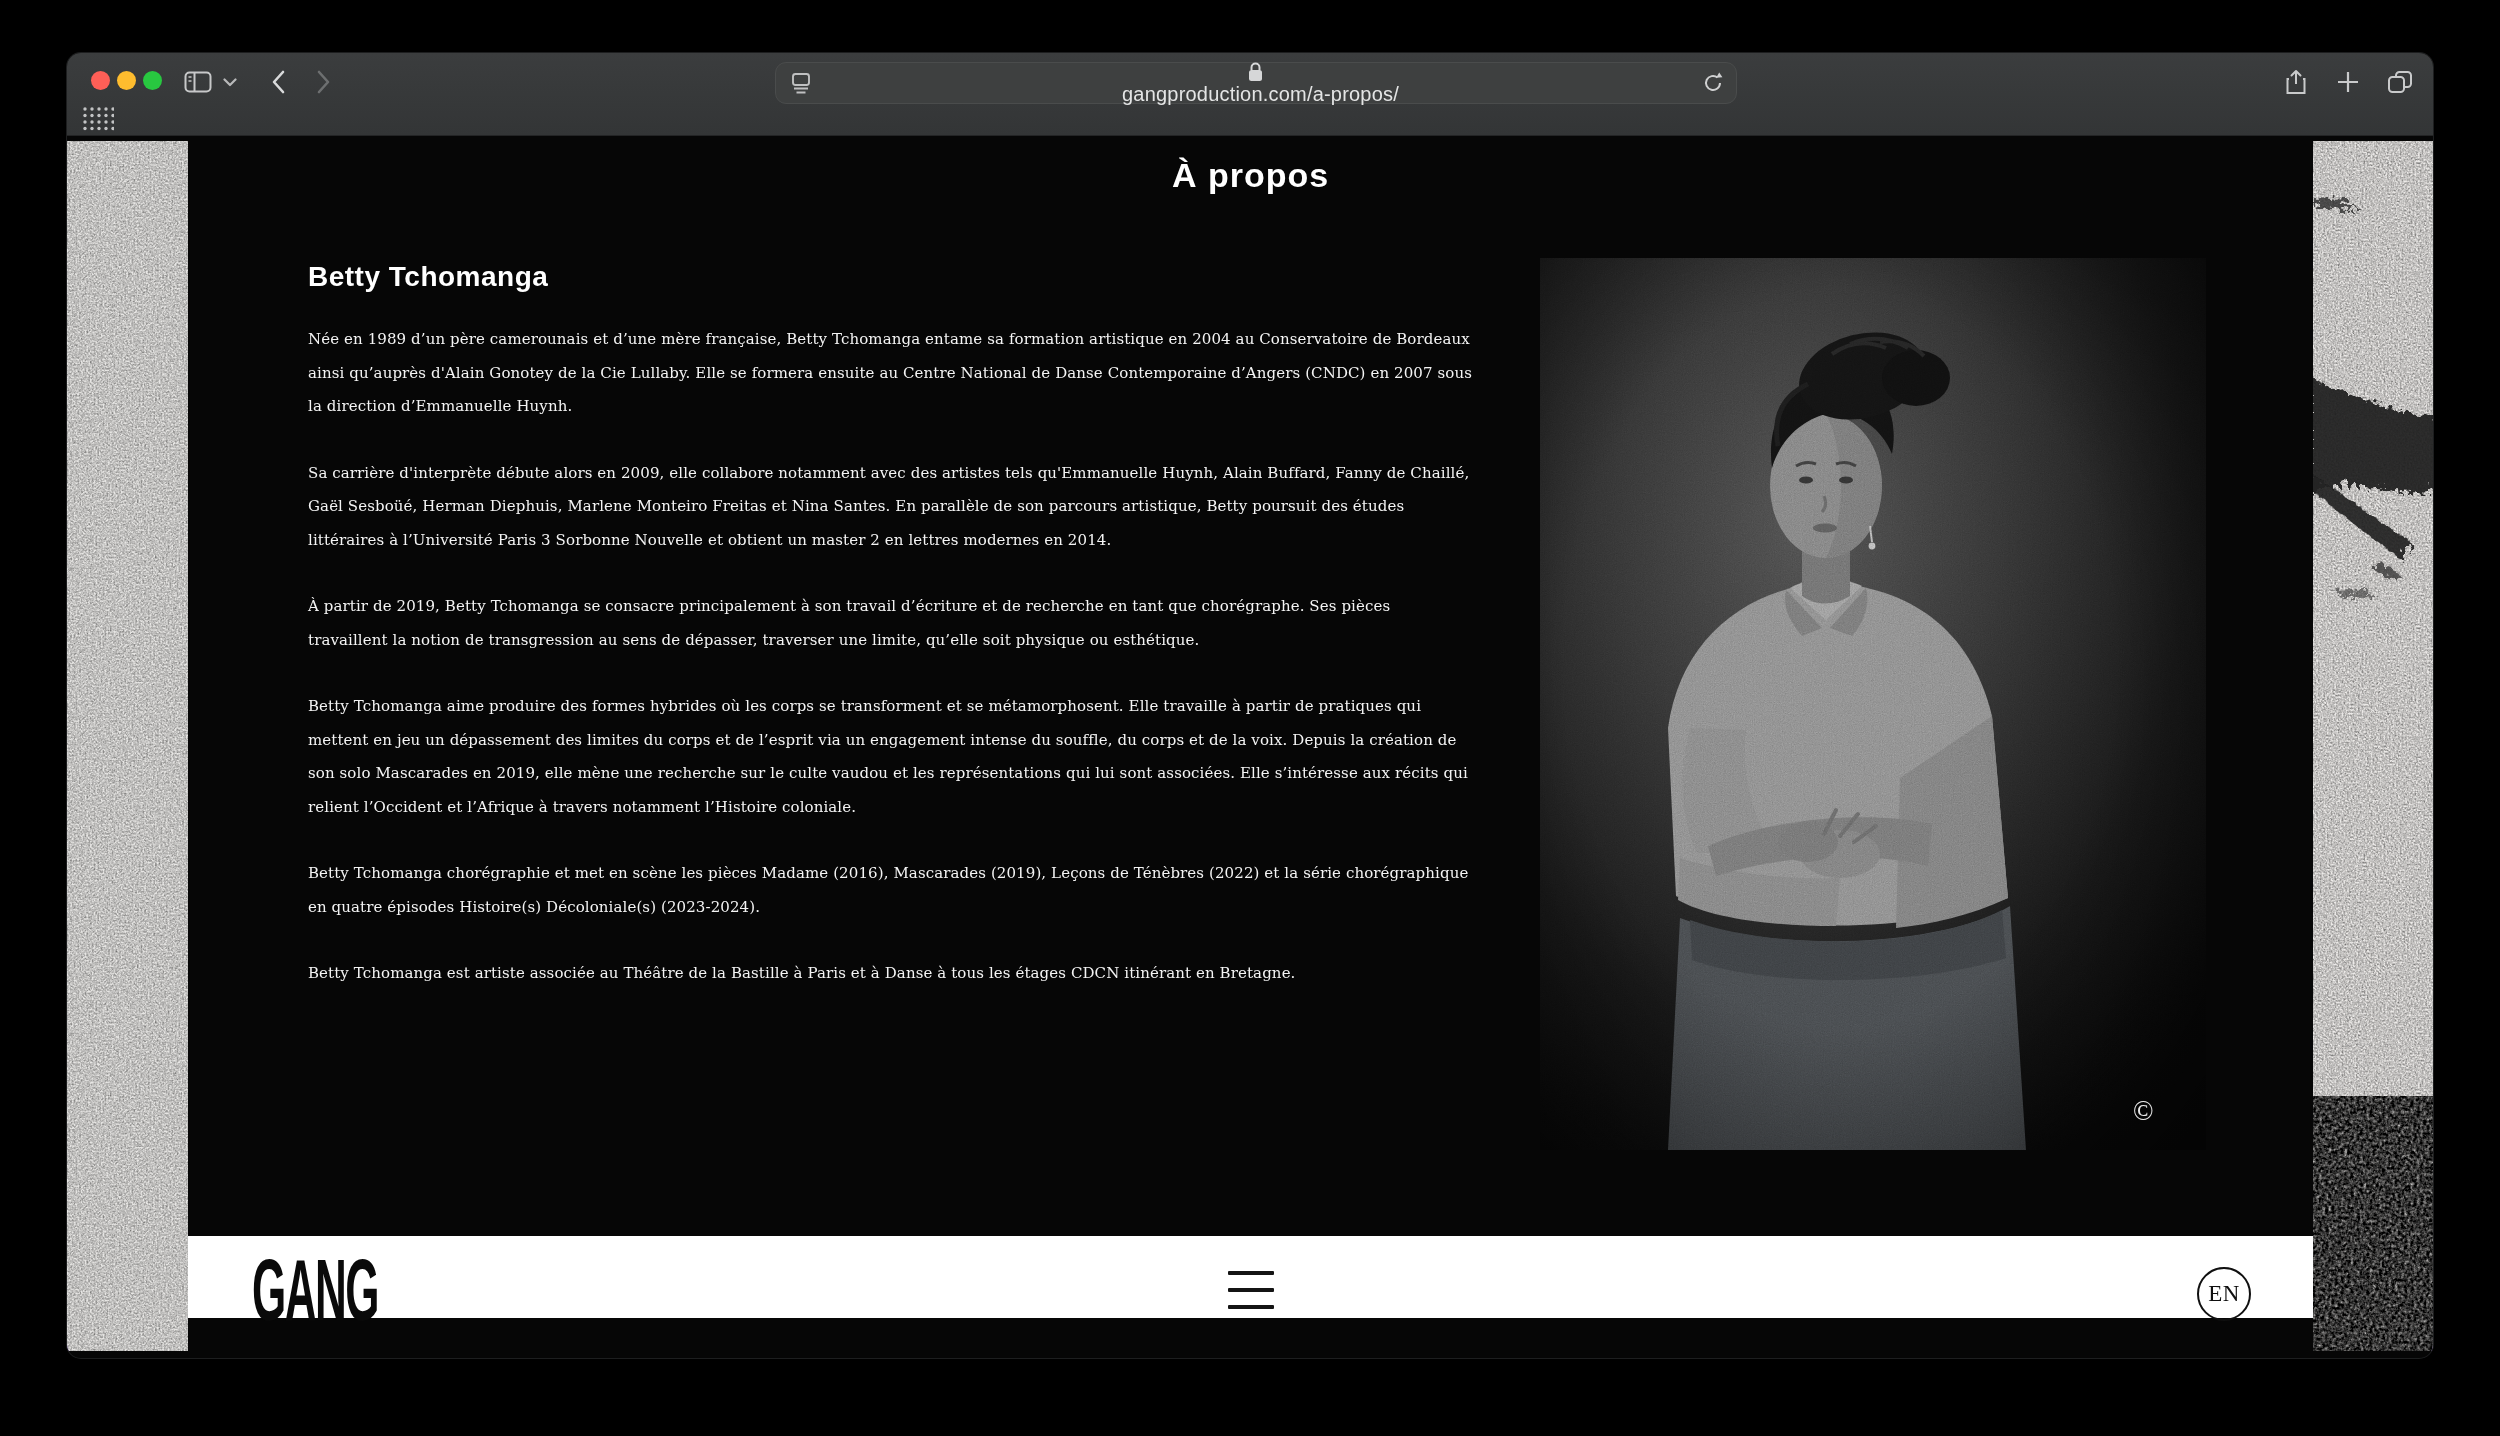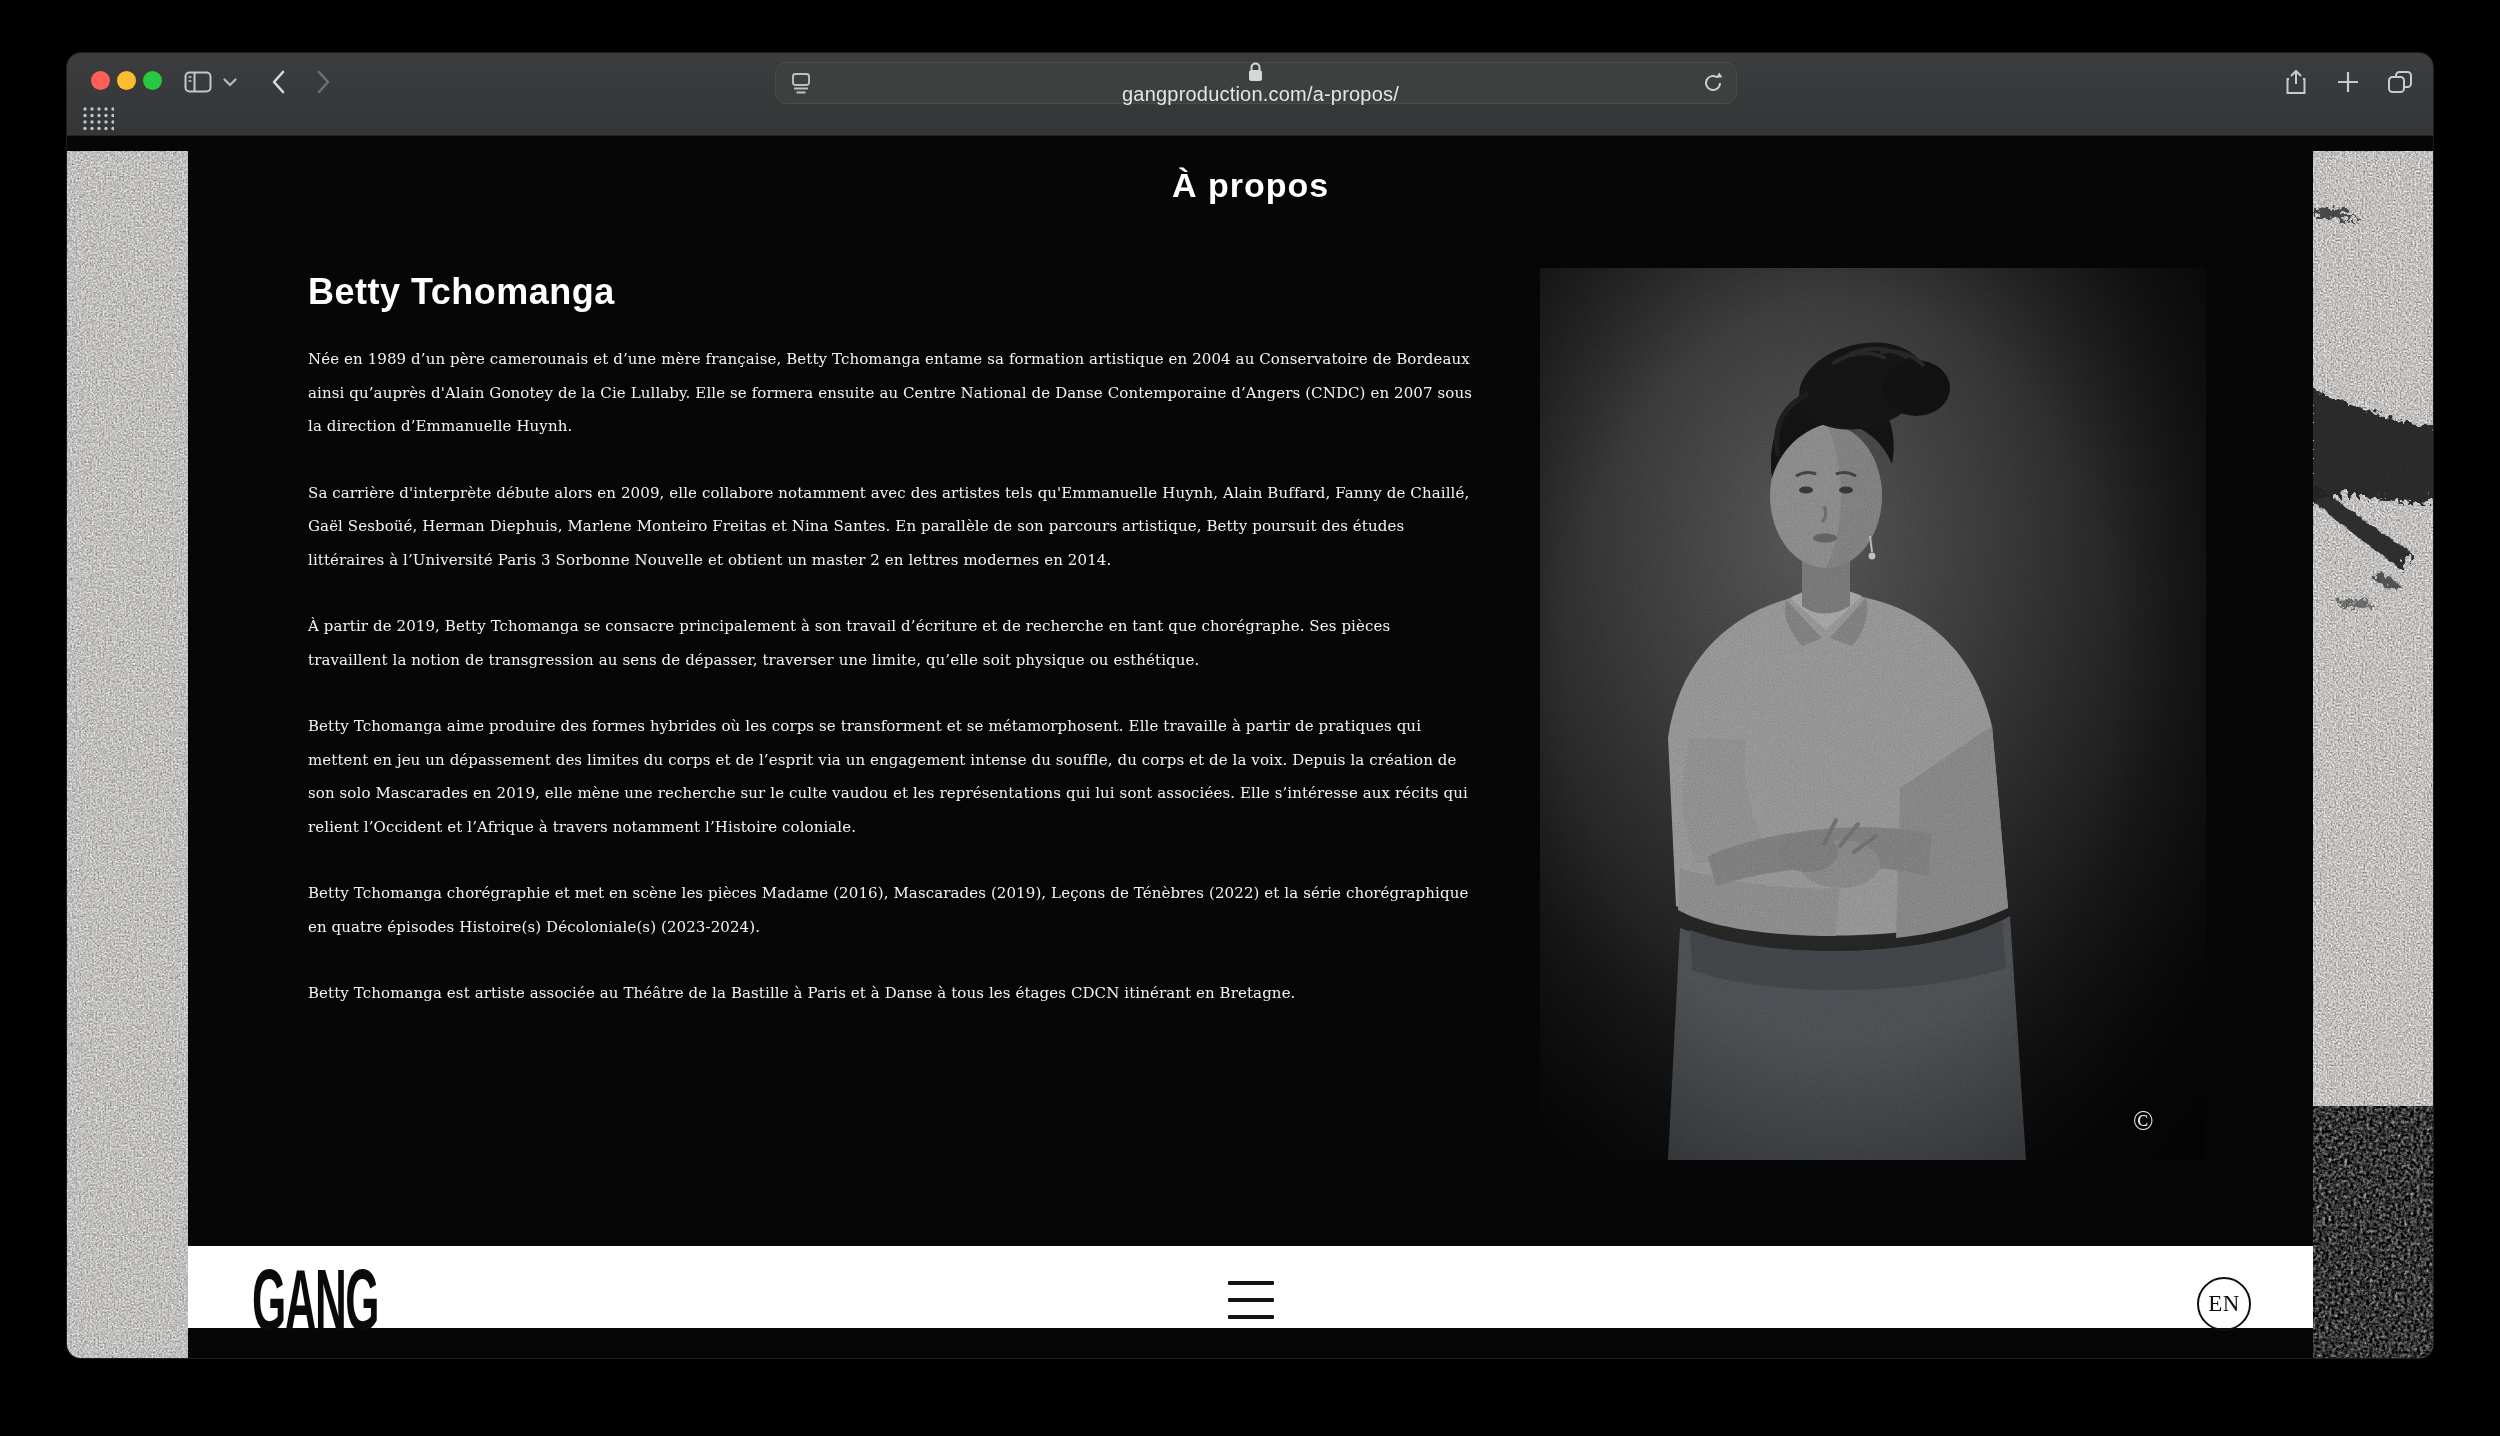--- a/index.html
+++ b/index.html
@@ -19,29 +19,29 @@
   .griddots{position:absolute;left:14px;top:50px;width:34px;height:30px;display:flex;
     align-items:center;justify-content:center;}
   .urlbar{position:absolute;left:708px;top:9px;width:960px;height:40px;background:#3e4040;
     border:1px solid #4a4c4c;border-radius:11px;display:flex;align-items:center;justify-content:center;}
   .url-left{position:absolute;left:12px;top:7px;}
   .url-right{position:absolute;right:10px;top:7px;}
   .urltext{color:#e4e5e5;font-size:20px;letter-spacing:.2px;margin-left:9px;}
   .urlcenter{display:flex;align-items:center;flex-direction:column;}
   .right-ctls{position:absolute;right:14px;top:10px;display:flex;gap:14px;}
   
-  .page{position:absolute;left:0;top:98px;width:2366px;height:1210px;background:#4c1d95;}
+  .page{position:absolute;left:0;top:88px;width:2366px;height:1210px;background:#4c1d95;}
   .strip{position:absolute;top:0;height:1210px;overflow:hidden;}
   .strip.left{left:0;width:121px;}
   .strip.right{left:2246px;width:120px;}
   .content{position:absolute;left:121px;top:0;width:2125px;height:1210px;background:#060606;overflow:hidden;}
   .page-title{position:absolute;left:0;top:15px;width:100%;text-align:center;color:#fff;
     font-size:34px;font-weight:bold;letter-spacing:1px;}
   .column{position:absolute;left:120px;top:120px;width:1165px;color:#f4f4f4;}
-  .column h2{margin:0 0 30px 0;font-size:36px;font-weight:bold;letter-spacing:.5px;color:#fff;}
+  .column h2{margin:0 0 30px 0;font-size:28px;font-weight:bold;letter-spacing:.5px;color:#fff;}
   .column p{margin:0 0 33px 0;font-family:"DejaVu Serif",serif;font-size:15px;
     line-height:33.5px;letter-spacing:.1px;font-weight:400;}
   .photo{position:absolute;left:1352px;top:117px;width:666px;height:892px;}
   .photo-credit{position:absolute;left:1945px;top:955px;color:#e9e9e9;
     font-family:"Liberation Serif",serif;font-size:27px;}
   
   .footer{position:absolute;left:121px;top:1095px;width:2125px;height:82px;background:#ffffff;z-index:5;}
   .gang{position:absolute;left:64px;top:16px;height:80px;color:#0a0a0a;font-weight:bold;
     font-size:88px;line-height:76px;letter-spacing:-3px;transform:scaleX(.5);transform-origin:0 50%;
     font-family:"Liberation Sans",sans-serif;}

